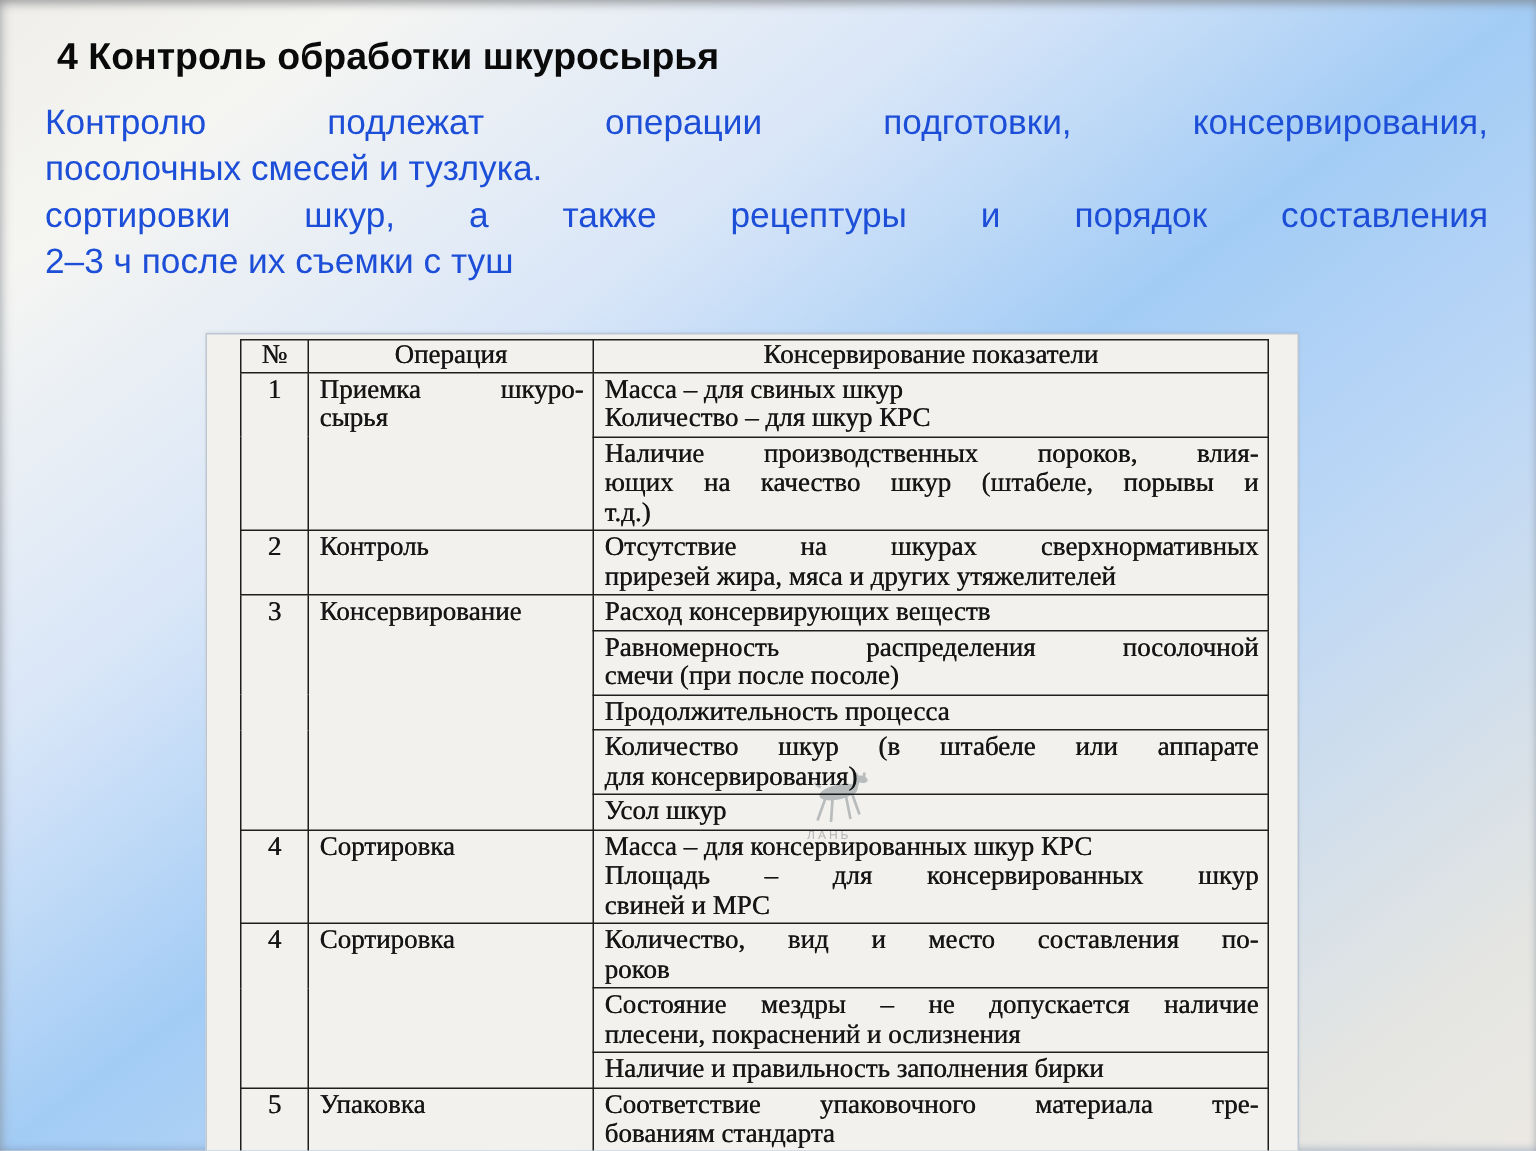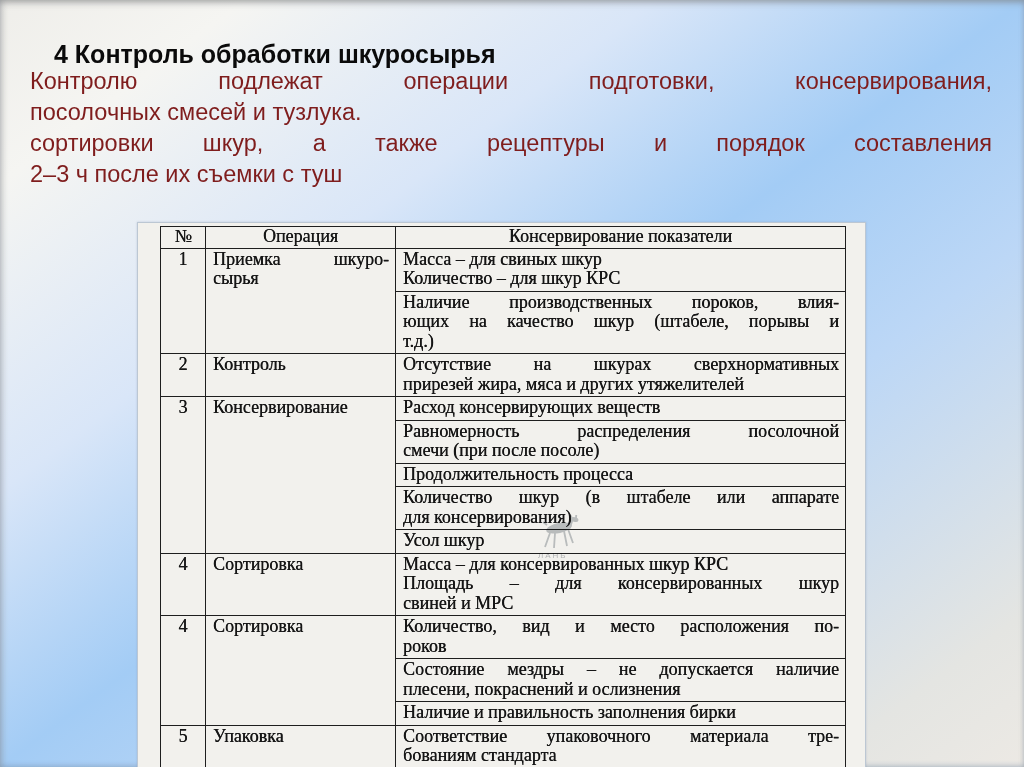--- a/index.html
+++ b/index.html
@@ -8,26 +8,26 @@
     background:linear-gradient(to bottom right,
       #efeeea 0%, #f5f5f2 12%, #d9e6f8 32%, #a3ccf5 50%,
       #bcd7f6 66%, #e4e5e2 90%, #ece9e4 100%);
     box-shadow: inset 0 5px 6px -2px rgba(120,122,124,.55),
                 inset 5px 0 6px -2px rgba(140,144,148,.35),
                 inset -3px 0 4px -2px rgba(150,165,185,.25),
                 inset 0 -4px 5px -2px rgba(110,140,175,.3);
     font-family:"Liberation Sans","DejaVu Sans",sans-serif;
   }
   .title{
-    position:absolute;left:38px;top:24px;margin:16px;
+    position:absolute;left:38px;top:24px;margin:0;
     font-size:25px;font-weight:bold;color:#0a0a0a;letter-spacing:0;
   }
   .intro{
     position:absolute;left:30px;top:66px;width:962px;
-    font-size:23.5px;line-height:31px;color:#7f1d1d;
+    font-size:23.5px;line-height:31px;color:#1d4ed8;
   }
   .intro .ln{min-height:31px;}
   .ln.j{text-align:justify;text-align-last:justify;}
   .scan-page{
     position:absolute;left:137px;top:222px;width:729px;min-height:538px;
     background:#f2f1ed;border:1px solid #bcc7d3;box-sizing:border-box;
     padding:3px 0 6px 22px;
     box-shadow:0 0 2px rgba(120,140,170,.35);
   }
   table.scan-table{
@@ -152,21 +152,21 @@
             <div class="ln j">Площадь – для консервированных шкур</div>
             <div class="ln">свиней и МРС</div>
           </td>
         </tr>
         <tr>
           <td class="c-num" rowspan="3">4</td>
           <td class="c-op" rowspan="3">
             <div class="ln">Сортировка</div>
           </td>
           <td class="c-ind">
-            <div class="ln j">Количество, вид и место расположения по-</div>
+            <div class="ln j">Количество, вид и место составления по-</div>
             <div class="ln">роков</div>
           </td>
         </tr>
         <tr>
           <td class="c-ind">
             <div class="ln j">Состояние мездры – не допускается наличие</div>
             <div class="ln">плесени, покраснений и ослизнения</div>
           </td>
         </tr>
         <tr>

